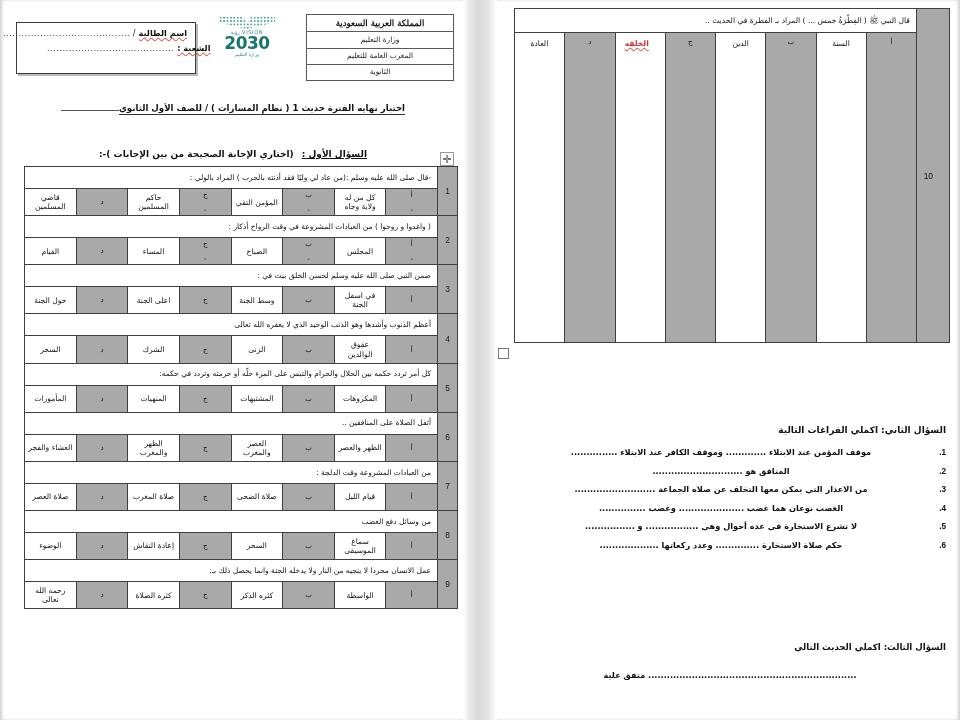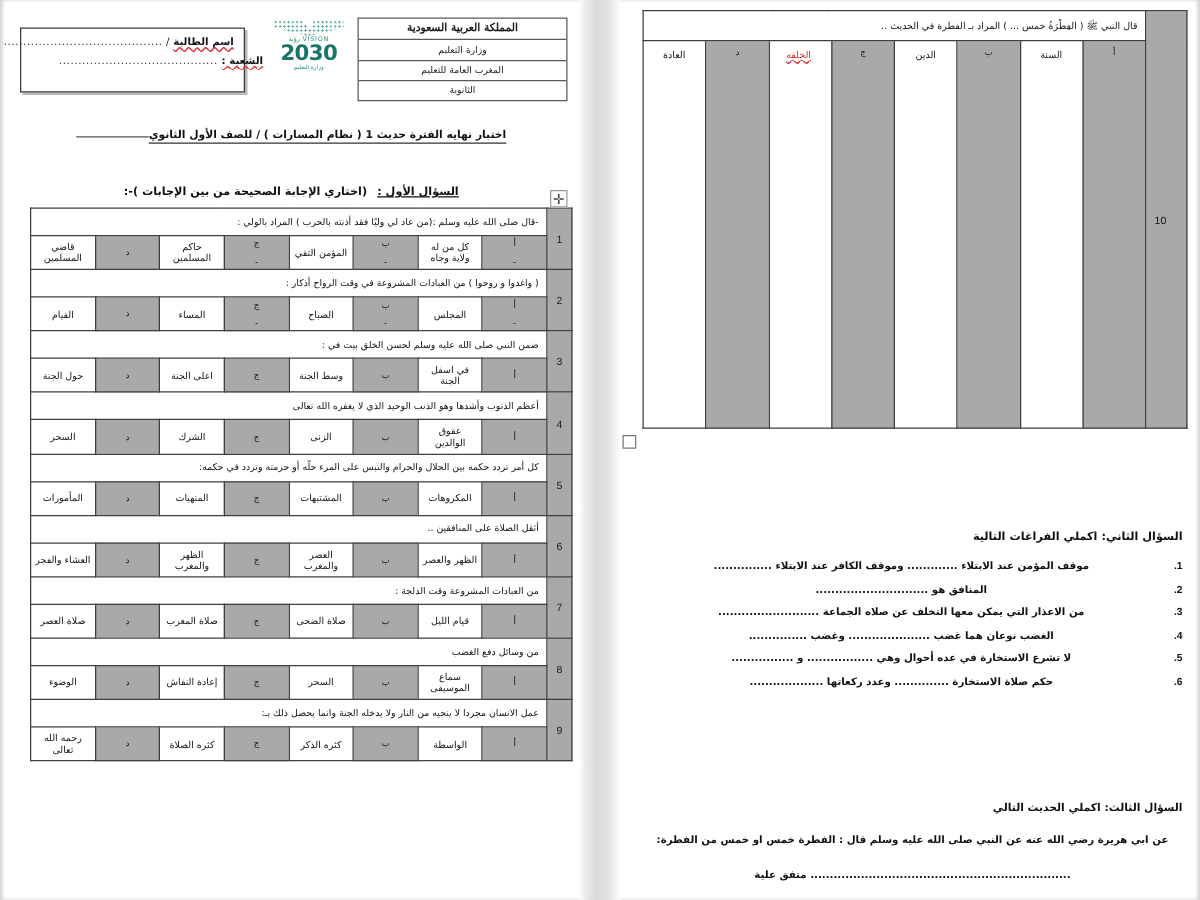--- a/index.html
+++ b/index.html
@@ -67,21 +67,21 @@
       radial-gradient(circle, #2f9488 38%, transparent 40%) 0 0/3.4px 3.4px;
     clip-path: polygon(0 0, 42% 0, 50% 62%, 58% 0, 100% 0, 100% 48%, 50% 100%, 0 48%);
     opacity: .85;
   }
   .vision .vlabel { font-size: 5.1px; letter-spacing: .6px; color: #2a8d80; }
   .vision .v2030 { font-size: 17px; font-weight: bold; letter-spacing: -.5px; color: #17756a; }
   .vision .vmin { font-size: 4.6px; color: #2a8d80; margin-top: 1px; }
 
   .minbox {
     position: absolute; right: 12px; top: 6px;
-    width: 168px;
+    width: 148px;
     border: 1px solid #5a5a5a;
     background: #fff;
   }
   .minbox .row {
     border-bottom: 1px solid #5a5a5a;
     text-align: center;
     font-size: 7.4px;
     color: #1a1a1a;
     padding: 3.5px 2px;
     line-height: 1.1;
@@ -173,21 +173,21 @@
     direction: rtl;
     border: 1px solid #3f3f3f;
   }
   .q10 td { border: 1px solid #3f3f3f; font-size: 7.6px; color:#111; padding: 16px; }
   .q10 td.stem { padding: 4px 6px; height: 24px; text-align: right; }
   .q10 td.opt  { text-align: center; vertical-align: top; padding-top: 6px; height: 310px; }
   .q10 td.num  { width: 22px; background: #a9a9a9; text-align:center; vertical-align: middle;
                  font-size: 8.4px; font-family:"Liberation Sans",sans-serif; }
   .q10 td.lt   { width: 14px; background:#a9a9a9; text-align:center; vertical-align: top;
                  padding-top: 5px; font-size: 7px; }
-  .redword { color: #d03030; text-decoration: underline wavy #e03030; text-decoration-skip-ink: none; }
+  .redword { color: #d03030; text-decoration: underline wavy #e03030; text-decoration-skip-ink: none; font-weight: bold; }
 
   .tbl-handle {
     position: absolute; left: 498px; top: 348px;
     width: 11px; height: 11px; border: 1px solid #7a7a7a; background: #fff; z-index: 6;
   }
 
   
   .q2wrap { position: absolute; top: 425px; right: 14px; width: 432px; direction: rtl; }
   .q2-title { font-size: 9px; font-weight: bold; color: #111; text-align: right; margin-bottom: 12px; }
   ol.q2list { list-style: none; margin: 0; padding: 0; }
@@ -443,20 +443,19 @@
         </li>
         <li>
           <span class="idx">6.</span>
           <span class="body blank">حكم صلاة الاستخارة .............. وعدد ركعاتها ...................</span>
         </li>
       </ol>
     </div>
 
     <div class="q3wrap">
       <div class="q3-title">السؤال الثالث: اكملي الحديث التالي</div>
-      <div class="q3-hadith">عن ابي هريرة رضي الله عنه عن النبي صلى الله عليه وسلم قال : الفطرة خمس او خمس من الفطرة:</div>
       <div class="q3-answer">................................................................... متفق علية</div>
     </div>
   </div>
 
   <div class="tbl-handle"></div>
 
 </div>
 
 </body></html>

